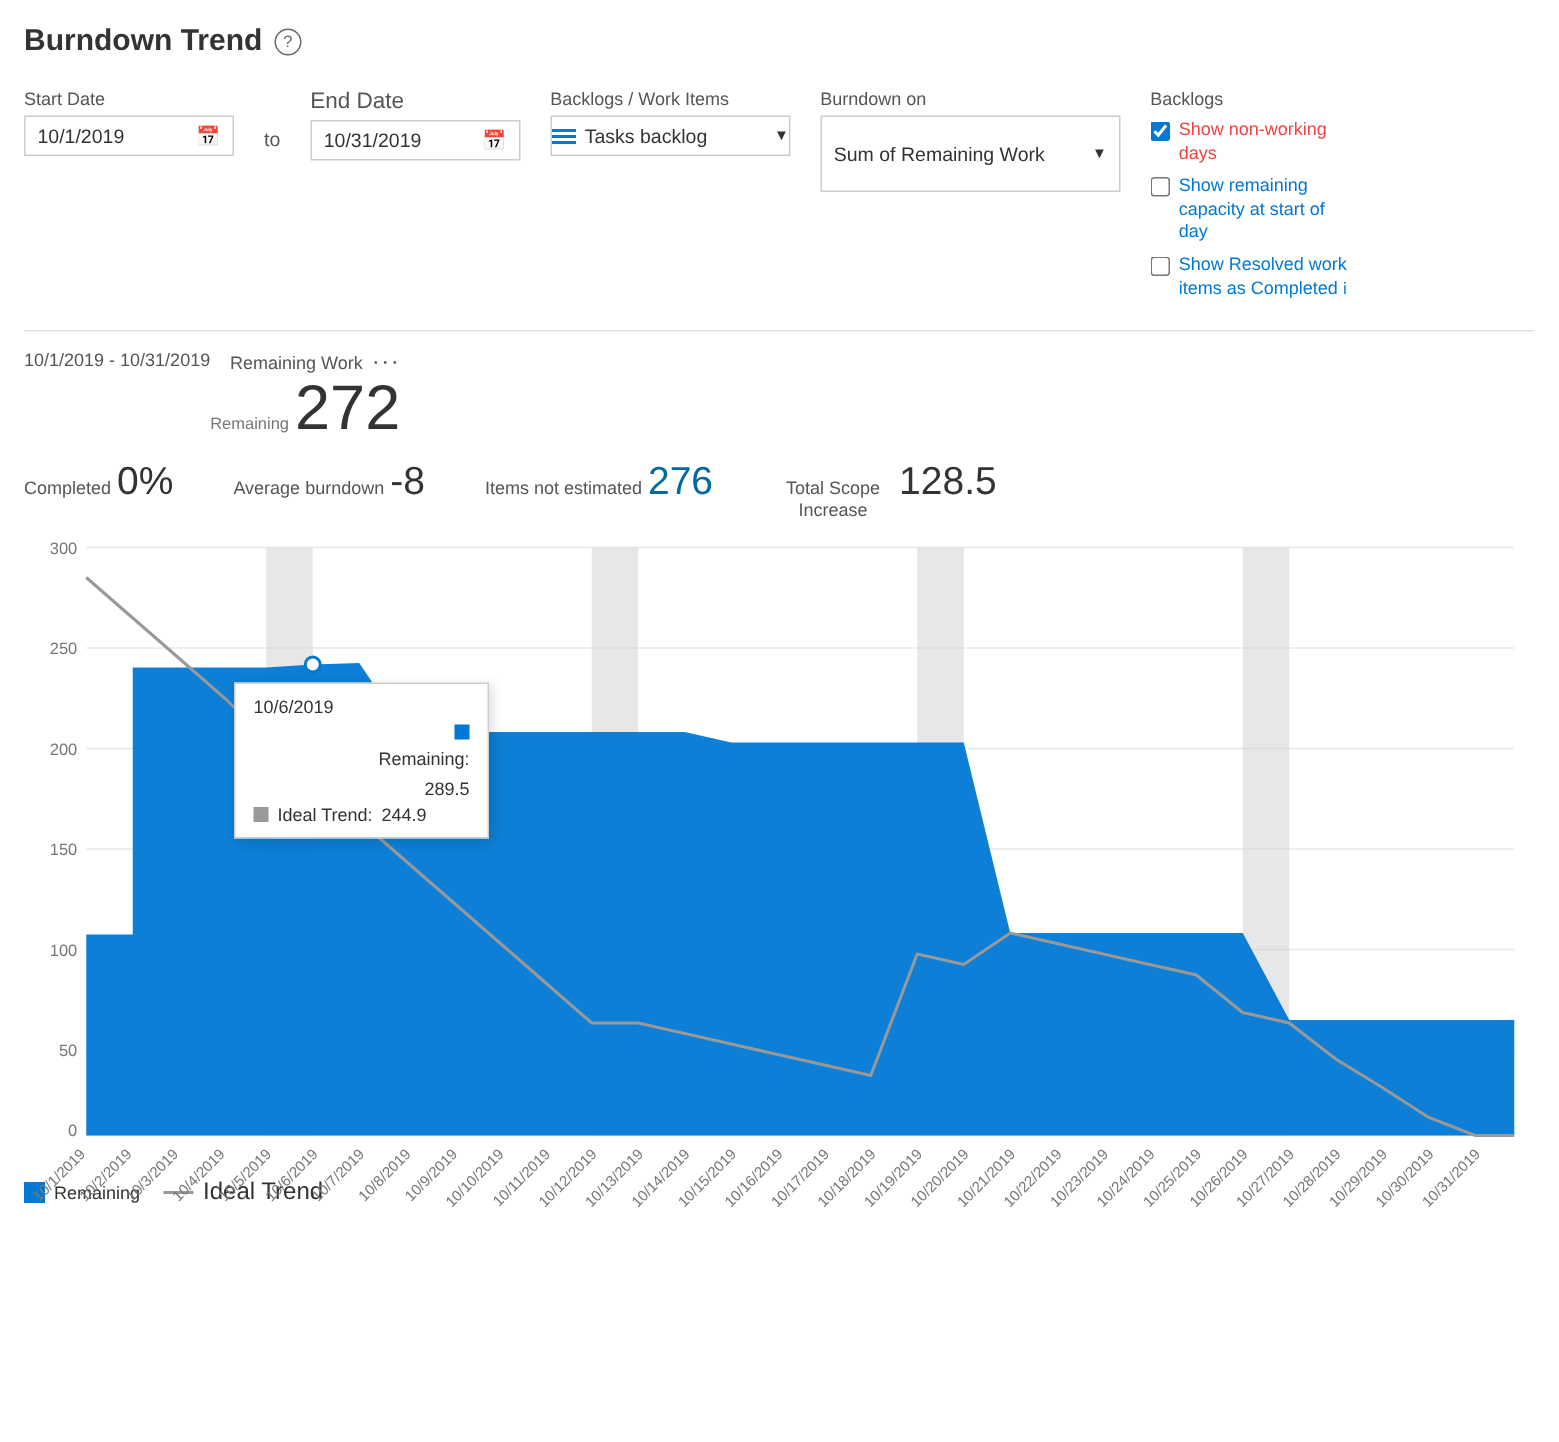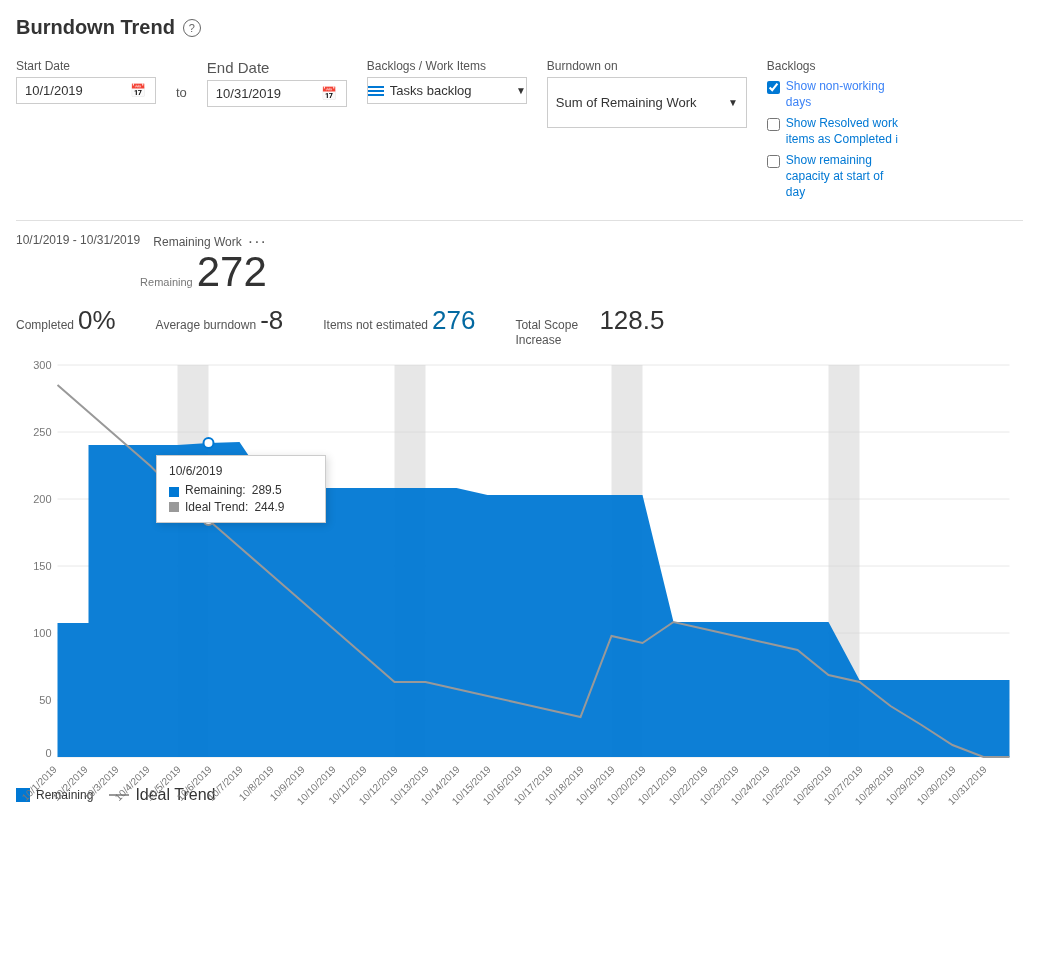--- a/index.html
+++ b/index.html
@@ -51,29 +51,29 @@
     <div style="display:flex;align-items:center;border:1px solid #ccc;padding:17px 8px;gap:6px;min-width:200px;cursor:pointer;">
       <span style="font-size:13px;">Sum of Remaining Work</span>
       <span style="margin-left:auto;font-size:10px;">▼</span>
     </div>
   </div>
 
   <div style="display:flex;flex-direction:column;gap:6px;">
     <label style="font-size:12px;color:#555;">Backlogs</label>
     <div style="display:flex;align-items:flex-start;gap:6px;">
       <input type="checkbox" checked="" style="margin-top: 2px; accent-color: rgb(0, 120, 212);">
-      <span style="font-size:12px;color:#3b82f6;max-width:120px;line-height:1.3;">Show non-working days</span>
+      <span style="font-size:12px;color:#ef4444;max-width:120px;line-height:1.3;">Show non-working days</span>
+    </div>
+    <div style="display:flex;align-items:flex-start;gap:6px;">
+      <input type="checkbox" style="margin-top: 2px; accent-color: rgb(0, 120, 212);">
+      <span style="font-size:12px;color:#0078d4;max-width:120px;line-height:1.3;">Show remaining capacity at start of day</span>
     </div>
     <div style="display:flex;align-items:flex-start;gap:6px;">
       <input type="checkbox" style="margin-top: 2px; accent-color: rgb(0, 120, 212);">
       <span style="font-size:12px;color:#0078d4;max-width:120px;line-height:1.3;">Show Resolved work items as Completed <span style="font-size:11px;">ℹ</span></span>
-    </div>
-    <div style="display:flex;align-items:flex-start;gap:6px;">
-      <input type="checkbox" style="margin-top: 2px; accent-color: rgb(0, 120, 212);">
-      <span style="font-size:12px;color:#0078d4;max-width:120px;line-height:1.3;">Show remaining capacity at start of day</span>
     </div>
   </div>
 </div>
 
 <hr style="border:none;border-top:1px solid #e0e0e0;margin-bottom:12px;">
 
 <div style="display:flex;align-items:flex-start;margin-bottom:12px;">
   <span style="font-size:12px;color:#555;">10/1/2019 - 10/31/2019</span>
   <div style="display:flex;flex-direction:column;align-items:flex-end;">
     <div style="display:flex;align-items:center;gap:6px;">
@@ -94,21 +94,21 @@
   </div>
   <div style="display:flex;align-items:baseline;gap:4px;">
     <span style="font-size:12px;color:#555;">Average burndown</span>
     <span style="font-size:26px;font-weight:300;color:#333;">-8</span>
   </div>
   <div style="display:flex;align-items:baseline;gap:4px;">
     <span style="font-size:12px;color:#555;">Items not estimated</span>
     <span style="font-size:26px;font-weight:300;color:#0369a1;text-align:right;">276</span>
   </div>
   <div style="display:flex;align-items:baseline;gap:4px;">
-    <span style="font-size:12px;color:#555;text-align:left;max-width:80px;line-height:1.2;">Total Scope Increase</span>
+    <span style="font-size:12px;color:#555;text-align:center;max-width:80px;line-height:1.2;">Total Scope Increase</span>
     <span style="font-size:26px;font-weight:400;color:#333;">128.5</span>
   </div>
 </div>
 
 <div style="position:relative;width:100%;">
   <svg viewBox="0 0 980 420" width="100%" height="420" style="overflow:visible;">
 
     <text x="22" y="14" font-size="11" fill="#777" text-anchor="end">300</text>
     <text x="22" y="81" font-size="11" fill="#777" text-anchor="end">250</text>
     <text x="22" y="148" font-size="11" fill="#777" text-anchor="end">200</text>
@@ -241,21 +241,21 @@
       <text transform="translate(865,415) rotate(-45)" text-anchor="end">10/28/2019</text>
       <text transform="translate(896,415) rotate(-45)" text-anchor="end">10/29/2019</text>
       <text transform="translate(927,415) rotate(-45)" text-anchor="end">10/30/2019</text>
       <text transform="translate(958,415) rotate(-45)" text-anchor="end">10/31/2019</text>
     </g>
   </svg>
 
   
   <div style="position:absolute;background:#fff;border:1px solid #ccc;padding:8px 12px;font-size:12px;box-shadow:2px 2px 8px rgba(0,0,0,0.15);left:140px;top:100px;min-width:170px;z-index:10;">
     <div style="font-weight:500;margin-bottom:5px;">10/6/2019</div>
-    <div style="display:flex;align-items:flex-end;gap:6px;margin-top:3px;">
+    <div style="display:flex;align-items:flex-end;gap:6px;margin-top:3px;flex-direction:column;">
       <span style="width:10px;height:10px;background:#0078d4;display:inline-block;"></span>
       <span>Remaining:</span>
       <span>289.5</span>
     </div>
     <div style="display:flex;align-items:center;gap:6px;margin-top:3px;">
       <span style="width:10px;height:10px;background:#999;display:inline-block;"></span>
       <span>Ideal Trend:</span>
       <span>244.9</span>
     </div>
   </div>

